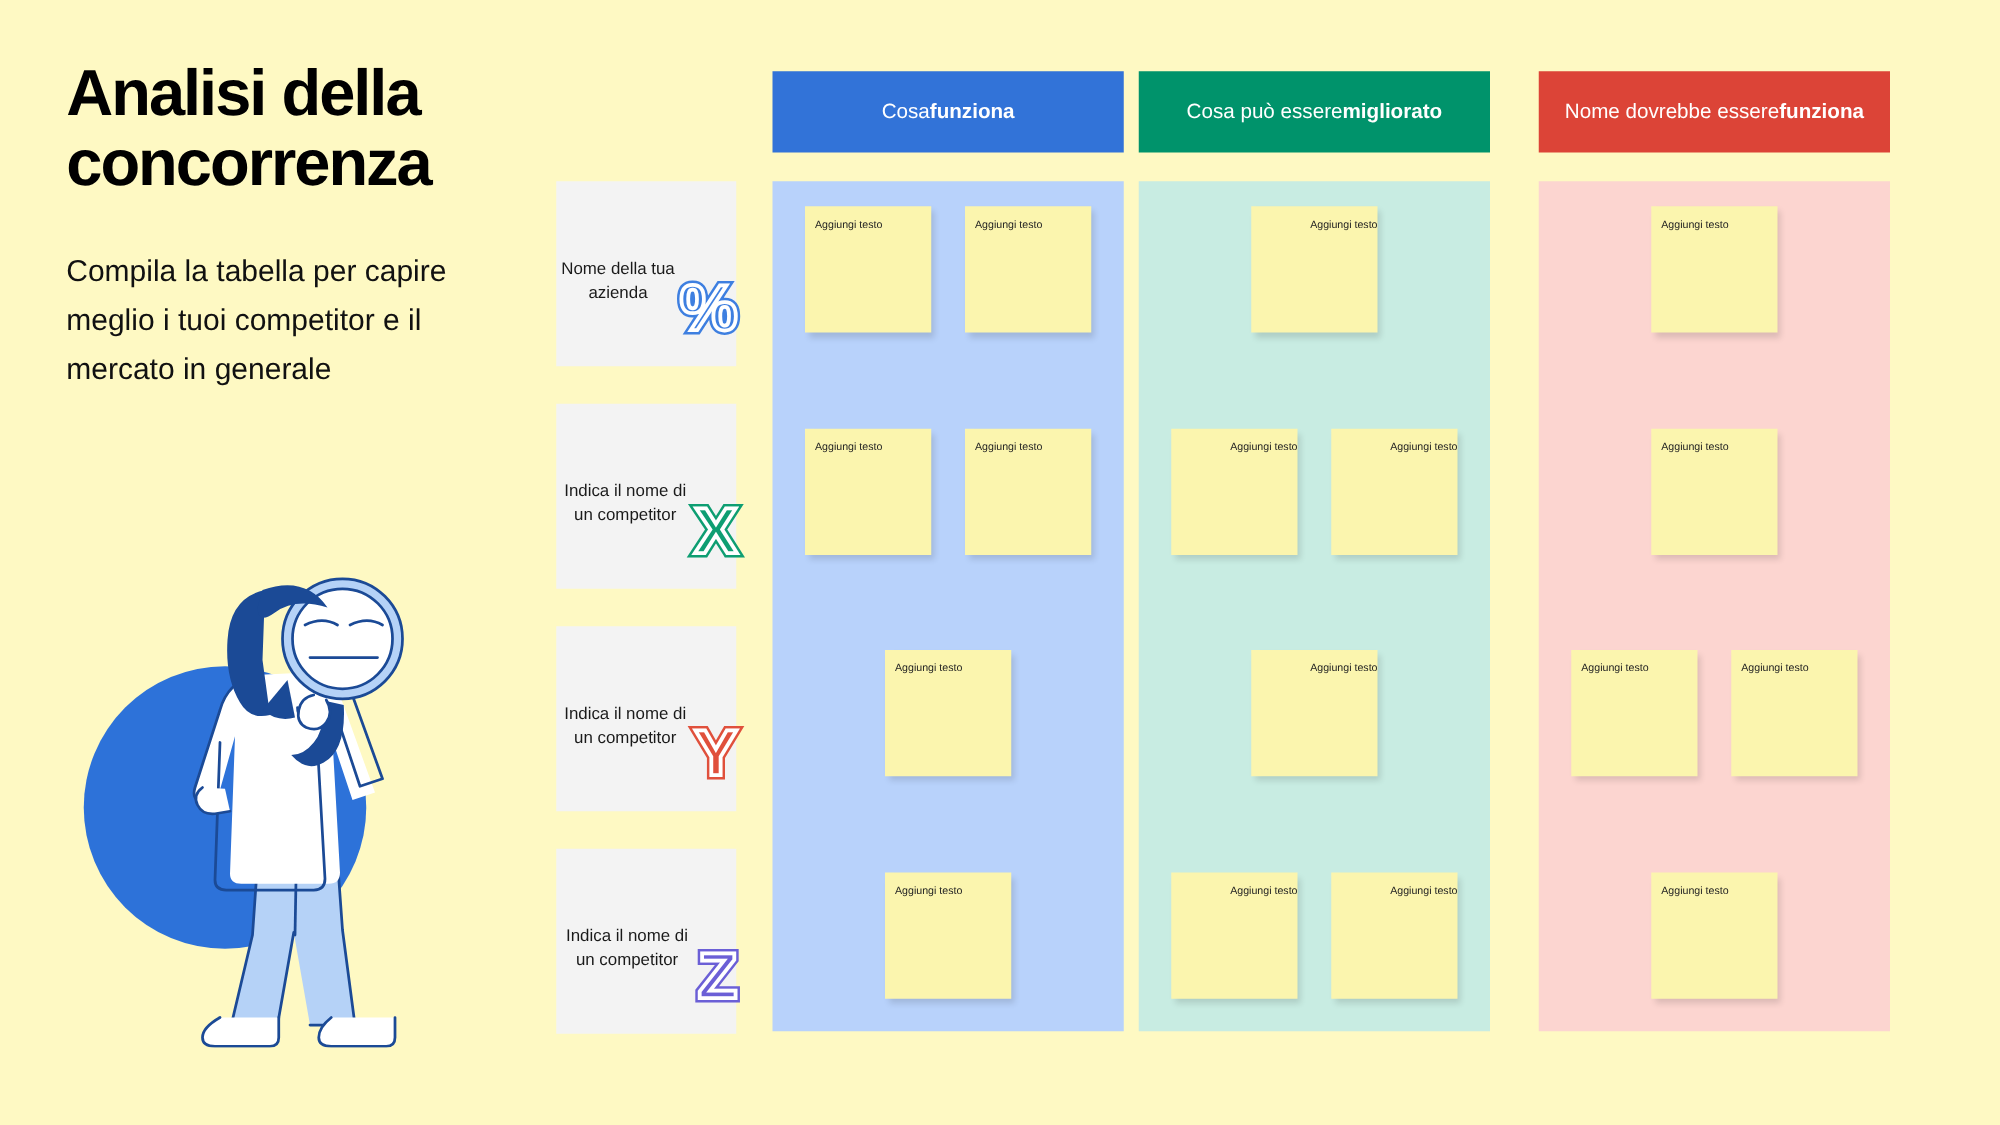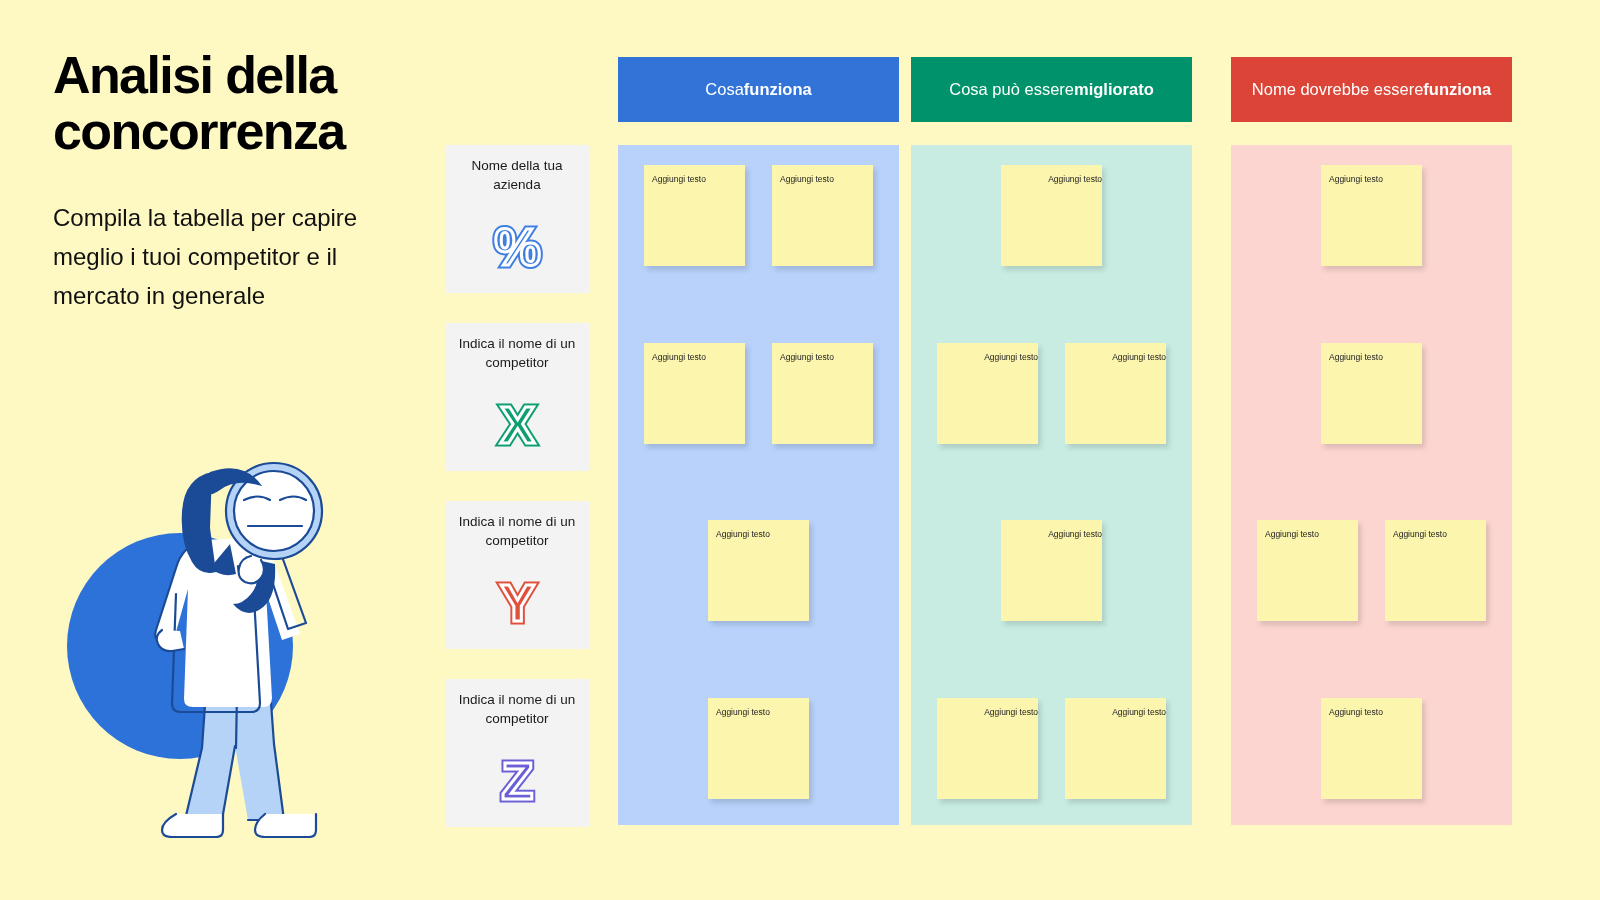--- a/index.html
+++ b/index.html
@@ -23,21 +23,21 @@
   }
 
   
   .illo { position: absolute; left: 52px; top: 448px; width: 300px; height: 390px; }
   .illo svg { display: block; width: 100%; height: 100%; }
 
   
   .rowlabels { position: absolute; left: 445px; top: 145px; width: 144px; }
   .rowcard {
     width: 144px; height: 148px; background: #f3f3f3;
-    display: flex; flex-direction: column; align-items: center;
+    display: flex; flex-direction: row; align-items: center;
     padding-top: 12px;
   }
   .rowcard + .rowcard { margin-top: 30px; }
   .rowcard-label {
     font-size: 13.5px; line-height: 1.38; color: #1a1a1a;
     text-align: center; width: 126px; font-weight: 400;
   }
   .rowcard-icon {
     margin-top: auto; margin-bottom: 20px;
     font-size: 50px; font-weight: 800; line-height: 1;

